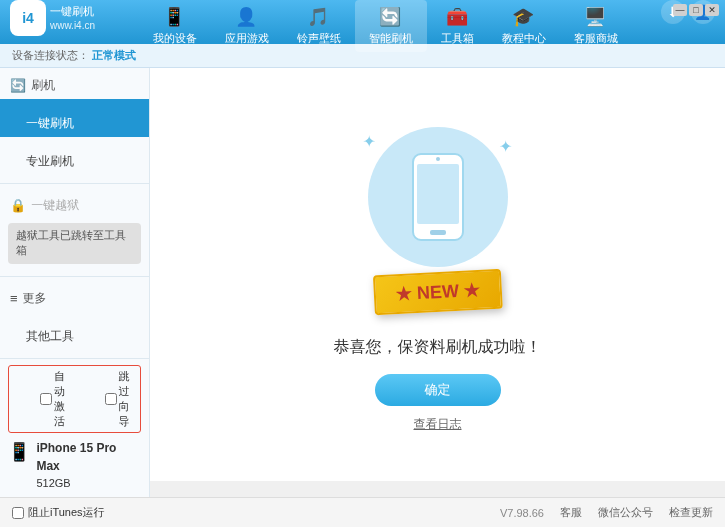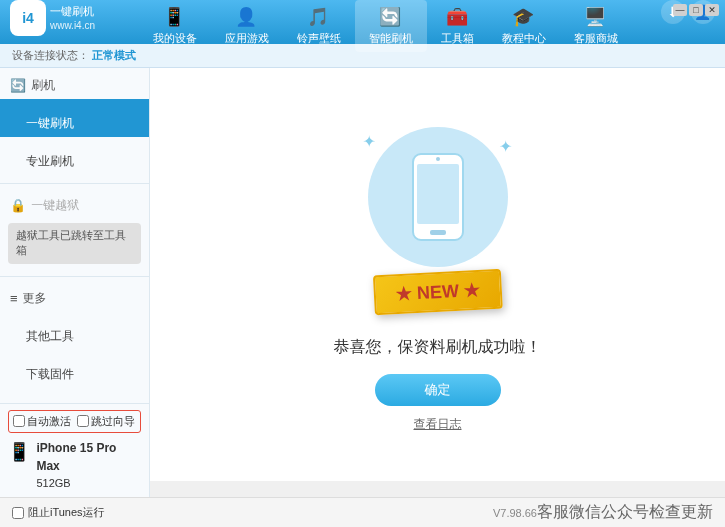--- a/index.html
+++ b/index.html
@@ -187,20 +187,21 @@
       border: 1.5px solid #e74c3c;
       border-radius: 3px;
       padding: 3px 4px;
     }
     .device-checkbox-item {
       display: flex;
       align-items: center;
       gap: 2px;
       font-size: 11px;
       color: #333;
+      margin-left: 27px;
     }
     .device-checkbox-item input[type=checkbox] {
       width: 12px;
       height: 12px;
       cursor: pointer;
     }
     .device-info {
       display: flex;
       align-items: flex-start;
       gap: 6px;
@@ -293,23 +294,24 @@
       position: absolute;
       bottom: 0;
       left: 0;
       right: 0;
       height: 30px;
       background: #f5f5f5;
       border-top: 1px solid #ddd;
       display: flex;
       align-items: center;
       padding: 12px 12px;
+      gap: 16px;
     }
     .status-item {
-      font-size: 16px;
+      font-size: 11px;
       color: #666;
       cursor: pointer;
     }
     .status-left {
       display: flex;
       align-items: center;
       gap: 4px;
       font-size: 11px;
       color: #333;
     }

